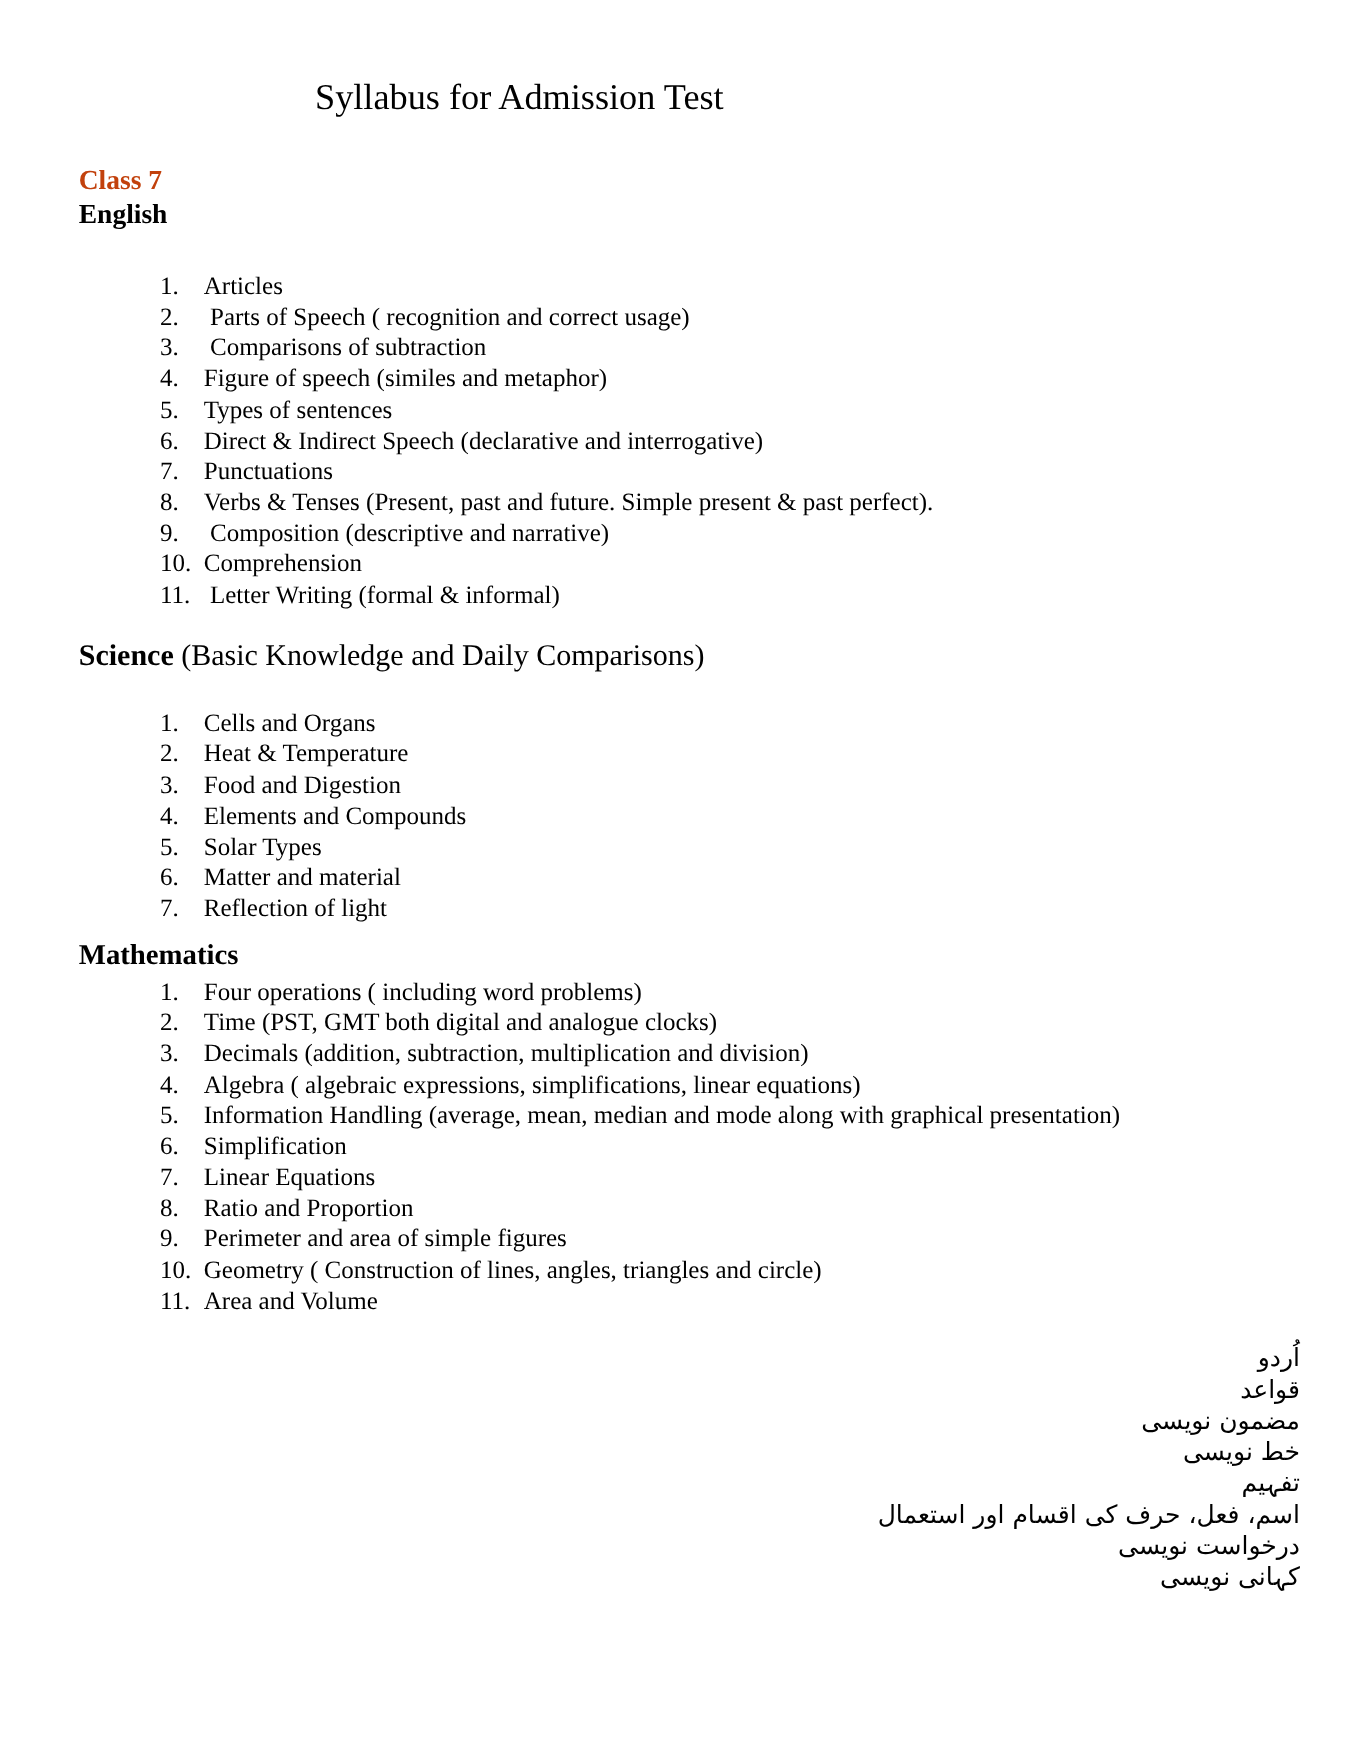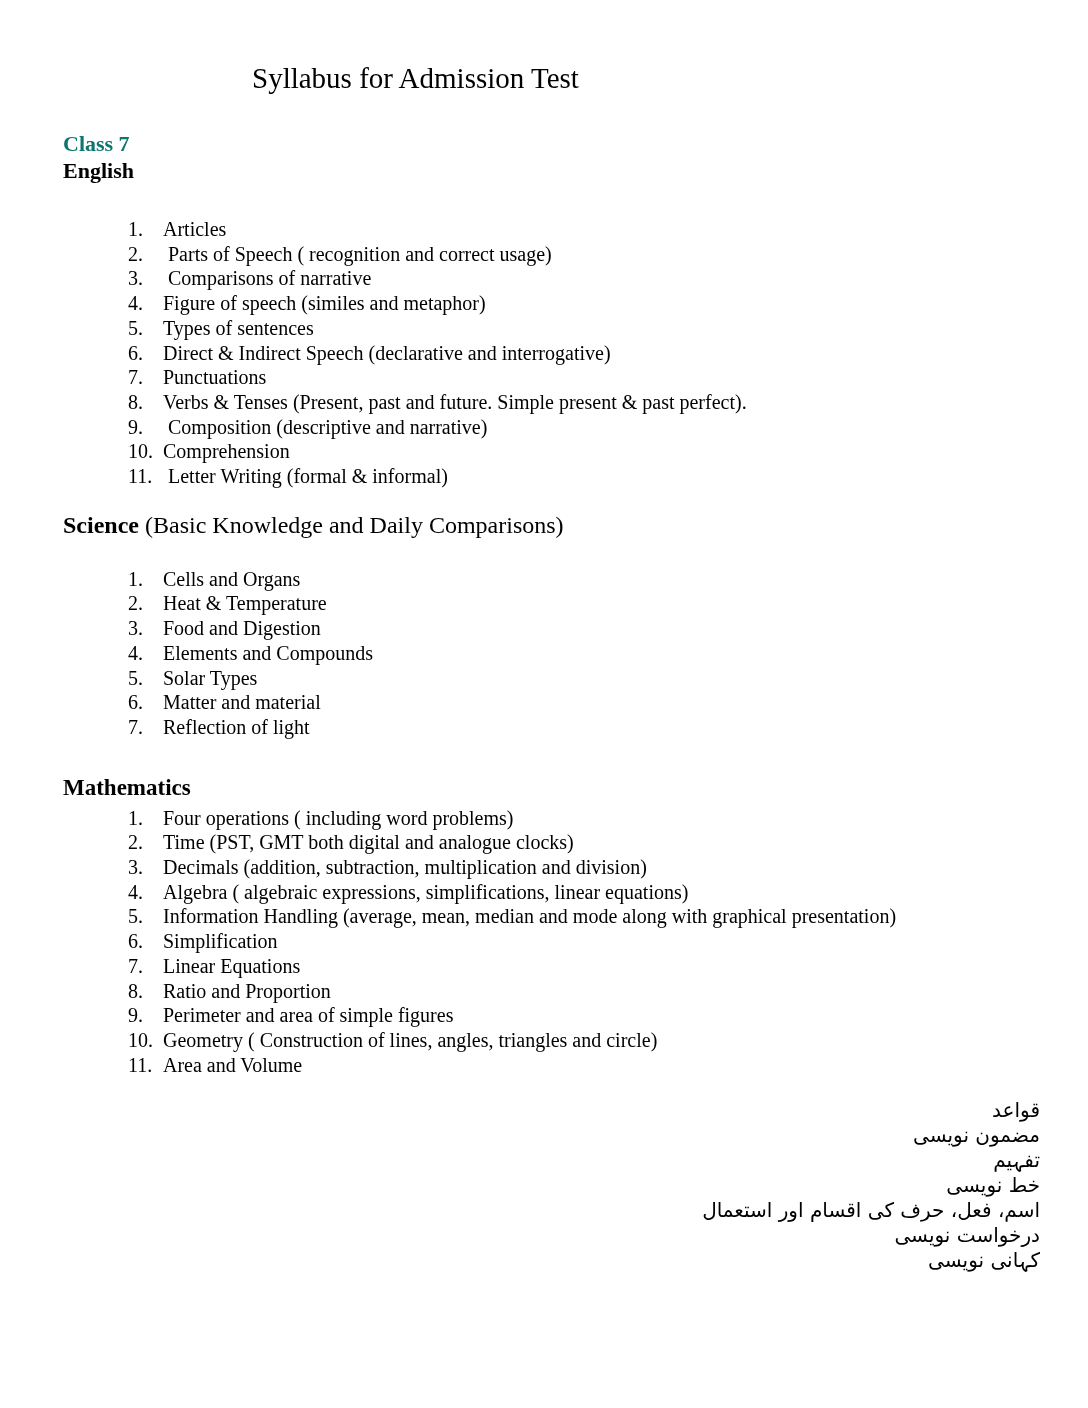--- a/index.html
+++ b/index.html
@@ -63,21 +63,21 @@
   }
   .science-heading {
     margin-top: 21px;
     font-size: 24px;
     line-height: 30px;
   }
   .science-heading .bold {
     font-weight: bold;
   }
   .math-heading {
-    margin-top: 34px;
+    margin-top: 10px;
     font-size: 23px;
     line-height: 28px;
     font-weight: bold;
   }
   .urdu-block {
     margin-top: 21px;
     direction: rtl;
     text-align: right;
     font-family: "DejaVu Sans", sans-serif;
     font-size: 20px;
@@ -87,39 +87,39 @@
   }
 </style>
 </head>
 <body>
 
 <div class="page">
 
   <h1 class="title">Syllabus for Admission Test</h1>
 
   <div class="class-group">
-    <div class="class-label" style="color: #0f766e;">Class 7</div>
+    <div class="class-label" style="color: #c2410c;">Class 7</div>
     <div class="subject-label">English</div>
   </div>
 
   <div class="topic-list english">
 
       <div class="topic-row">
         <span class="num">1.</span>
         <span class="txt">Articles</span>
       </div>
 
       <div class="topic-row">
         <span class="num">2.</span>
         <span class="txt"> Parts of Speech ( recognition and correct usage)</span>
       </div>
 
       <div class="topic-row">
         <span class="num">3.</span>
-        <span class="txt"> Comparisons of narrative</span>
+        <span class="txt"> Comparisons of subtraction</span>
       </div>
 
       <div class="topic-row">
         <span class="num">4.</span>
         <span class="txt">Figure of speech (similes and metaphor)</span>
       </div>
 
       <div class="topic-row">
         <span class="num">5.</span>
         <span class="txt">Types of sentences</span>
@@ -251,30 +251,31 @@
       </div>
 
       <div class="topic-row">
         <span class="num">11.</span>
         <span class="txt">Area and Volume</span>
       </div>
     </div>
 
   <div class="urdu-block" dir="rtl">
 
+      <div class="urdu-line">اُردو</div>
 
 
       <div class="urdu-line">قواعد</div>
 
       <div class="urdu-line">مضمون نویسی</div>
 
+      <div class="urdu-line">خط نویسی</div>
+
       <div class="urdu-line">تفہیم</div>
 
-      <div class="urdu-line">خط نویسی</div>
-
       <div class="urdu-line">اسم، فعل، حرف کی اقسام اور استعمال</div>
 
       <div class="urdu-line">درخواست نویسی</div>
 
       <div class="urdu-line">کہانی نویسی</div>
     </div>
 
 </div>
 
 </body></html>

